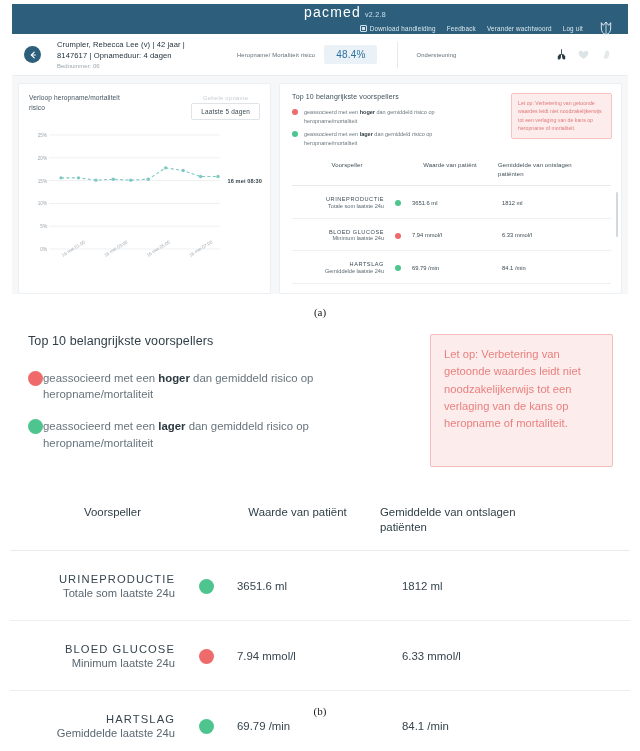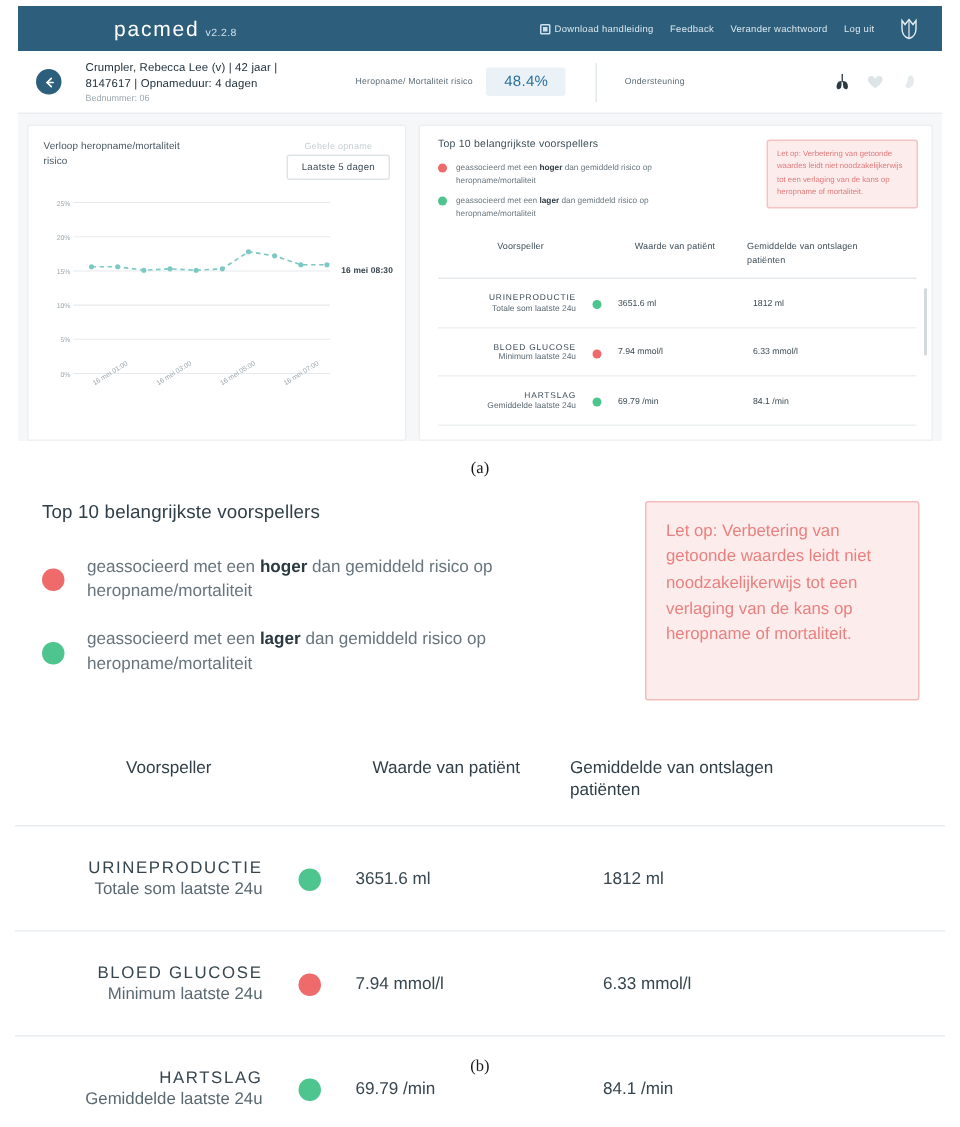--- a/index.html
+++ b/index.html
@@ -9,21 +9,21 @@
     font-family: "Liberation Sans", sans-serif;
     overflow: hidden;
   }
   .page { position: relative; width: 640px; height: 751px; background: #fff; }
 
   
   .fig-a { position: absolute; left: 12px; top: 4px; width: 616px; height: 290px;
            background: #fff; }
 
   .appbar { position: relative; height: 30px; background: #2d5f7c;
-            display: flex; align-items: center; padding: 0 14px; }
+            display: flex; align-items: center; padding: 0 14px; flex-direction: column; }
   .brand { display: flex; align-items: baseline; gap: 4px; margin-left: 50px; }
   .brand-name { color: #ffffff; font-size: 14px; letter-spacing: 1.2px; font-weight: 400; }
   .brand-ver { color: #cfe0e9; font-size: 7px; letter-spacing: .3px; }
   .appnav { margin-left: auto; display: flex; align-items: center; gap: 11px; }
   .appnav a { color: #dbe8ef; font-size: 6.3px; text-decoration: none; letter-spacing: .2px;
               display: flex; align-items: center; gap: 3px; white-space: nowrap; }
   .dl-ico { width: 7px; height: 7px; border: .8px solid #cfe0e9; border-radius: 1px;
             display: inline-block; position: relative; }
   .dl-ico::after { content: ""; position: absolute; left: 1.5px; top: 1.5px;
                    width: 3px; height: 3px; background: #cfe0e9; }
@@ -100,21 +100,21 @@
   .figlabel { position: absolute; width: 100%; text-align: center;
               font-family: "Liberation Serif", serif; font-size: 11px; color: #1a1a1a; }
 
   
   .fig-b { position: absolute; left: 10px; top: 330px; width: 620px; height: 378px;
            background: #fff; }
   .b-top { display: flex; }
   .b-left { width: 420px; padding-left: 18px; padding-top: 4px; }
   .b-title { font-size: 12.5px; color: #2f3e47; letter-spacing: .1px; }
   .b-legend { margin-top: 22px; }
-  .b-lg-row { display: flex; gap: 15px; align-items: center; margin-bottom: 16px; }
+  .b-lg-row { display: flex; align-items: flex-start; margin-bottom: 16px; }
   .b-dot { width: 15px; height: 15px; border-radius: 50%; flex: 0 0 auto; margin-top: 1px; }
   .b-lg-txt { font-size: 11.4px; color: #67747c; line-height: 1.42; width: 320px; }
   .b-lg-txt b { color: #2b3941; font-weight: bold; }
 
   .b-warn { width: 183px; background: #fdecec; border: 1.5px solid #f4bcbc;
             border-radius: 2px; padding: 11px 13px; margin-top: 4px; }
   .b-warn-txt { font-size: 11.2px; color: #e8817f; line-height: 1.55; }
 
   .b-thead { display: flex; margin-top: 38px; padding: 0 0 14px 0;
              border-bottom: 1px solid #e8ebed; }

